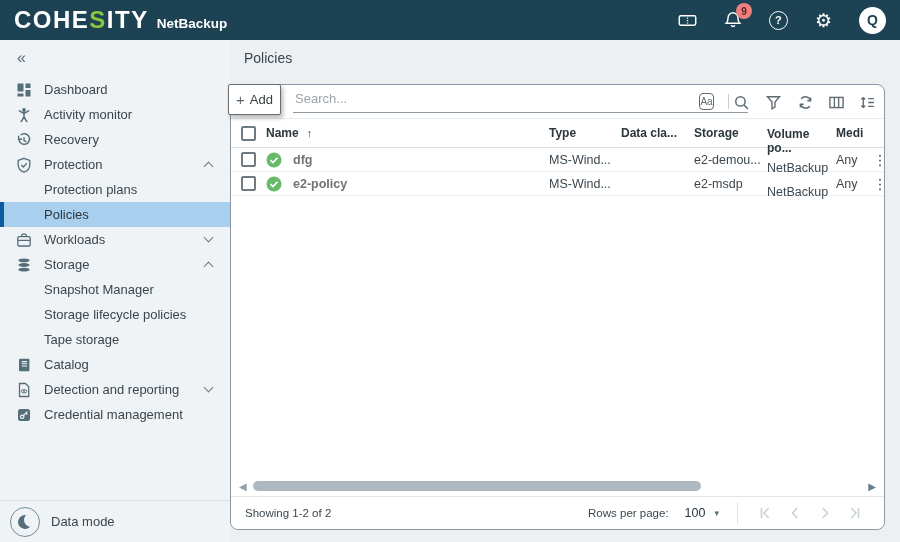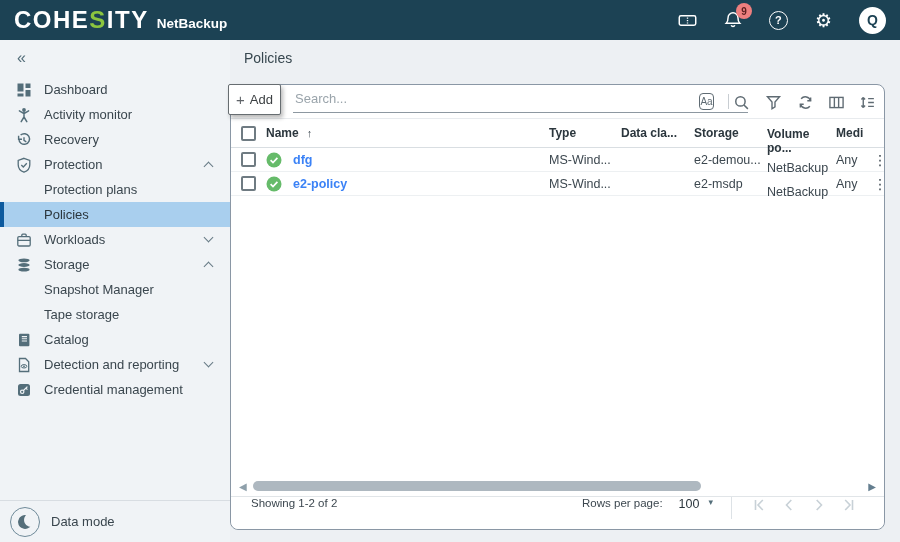--- a/index.html
+++ b/index.html
@@ -47,32 +47,32 @@
   .aa-box { position:absolute; left:468px; top:8px; width:15px; height:17px; border:1px solid #5f6b73; border-radius:4px; font-size:10px; color:#5f6b73; display:flex; align-items:center; justify-content:center; cursor:pointer; }
   .tsep { position:absolute; left:497px; top:9px; width:1px; height:15px; background:#c8cdd2; }
 
   .thead { height:29px; display:flex; align-items:center; font-size:12px; font-weight:bold; color:#2b363d; border-bottom:1px solid #d9dee2; }
   .trow { height:24px; display:flex; align-items:center; font-size:12.5px; color:#3c474f; border-bottom:1px solid #edf0f2; }
   .c-check { width:25px; margin-left:10px; flex:none; display:flex; align-items:center; }
   .cb { width:15px; height:15px; border:2px solid #6f7b82; border-radius:2px; background:#fff; cursor:pointer; }
   .c-name { width:283px; flex:none; display:flex; align-items:center; }
   .sort-arrow { margin-left:8px; font-size:11px; color:#3c474f; }
   .status-ic { width:16px; height:16px; margin-right:11px; flex:none; }
-  .plink { color:#3b82f6; font-weight:bold; cursor:pointer; }
+  .plink { color:#737373; font-weight:bold; cursor:pointer; }
   .c-type { width:72px; flex:none; } .c-data { width:73px; flex:none; } .c-storage { width:73px; flex:none; }
   .c-volume { width:69px; flex:none;margin-top:16px; } .c-media { width:34px; flex:none; }
   .c-menu { width:20px; flex:none; text-align:center; font-size:14px; color:#3c474f; cursor:pointer; }
 
   .hscroll { position:absolute; left:6px; right:6px; bottom:36px; height:14px; }
   .sb-arrow { position:absolute; top:2px; font-size:10px; cursor:pointer; }
   .sb-left { left:2px; color:#8fa0ab; }
   .sb-right { right:2px; color:#647e8f; }
   .sb-thumb { position:absolute; left:16px; top:2px; width:448px; height:10px; border-radius:5px; background:#aeb8c0; cursor:pointer; }
 
-  .card-footer { position:absolute; left:0; right:0; bottom:0; height:33px; border-top:1px solid #e1e5e8; display:flex; align-items:flex-start; padding:0 20px; border-radius:0 0 8px 8px; background:#fff; }
+  .card-footer { position:absolute; left:0; right:0; bottom:0; height:33px; border-top:1px solid #e1e5e8; display:flex; align-items:center; padding:0 14px; border-radius:0 0 8px 8px; background:#fff; }
   .showing { font-size:11.5px; color:#3c474f; }
   .rpp-label { margin-left:auto; font-size:11.5px; color:#3c474f; }
   .rpp-value { font-size:12.5px; color:#2b363d; margin-left:16px; cursor:pointer; }
   .rpp-caret { margin-left:9px; font-size:9px; color:#546e7a; cursor:pointer; }
   .pg-sep { width:1px; height:22px; background:#dde2e6; margin:0 12px 0 18px; }
   .pg { display:flex; }
   .pg-btn { width:30px; display:flex; align-items:center; justify-content:center; color:#c8d1d7; cursor:pointer; }
 </style>
 </head>
 <body>
@@ -171,20 +171,23 @@
             <ellipse cx="8" cy="12.7" rx="5.6" ry="1.9"></ellipse>
           </svg>
         </span>
       <span>Storage</span>
       <span class="chev up"></span>
     </div>
     <div class="nav-item nav-sub">
       <span>Snapshot Manager</span>
     </div>
     <div class="nav-item nav-sub">
+      <span>Storage lifecycle policies</span>
+    </div>
+    <div class="nav-item nav-sub">
       <span>Tape storage</span>
     </div>
     <div class="nav-item">
       <span class="nav-icon">
           <svg width="16" height="16" viewBox="0 0 16 16">
             <rect x="3" y="1.8" width="10.4" height="12.4" rx="1" fill="currentColor"></rect>
             <path d="M5.8 4.6 H11 M5.8 6.8 H11 M5.8 9 H11" stroke="#f0f3f6" stroke-width="1.1"></path>
           </svg>
         </span>
       <span>Catalog</span>

